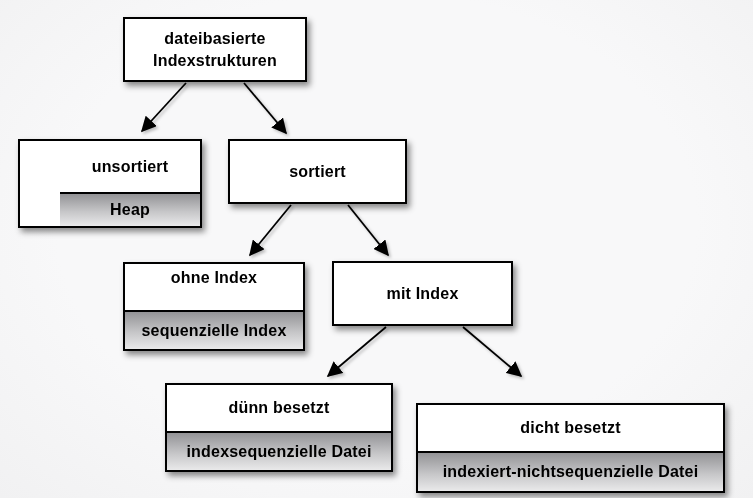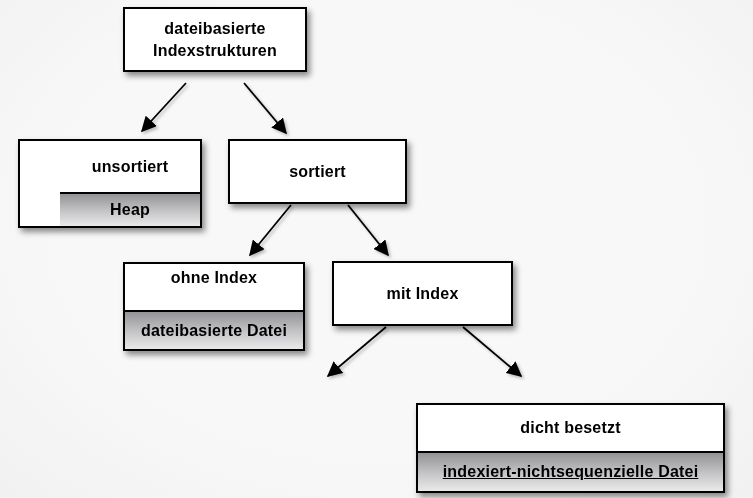--- a/index.html
+++ b/index.html
@@ -75,41 +75,45 @@
       </marker>
     </defs>
     <line x1="186" y1="83" x2="142" y2="131" marker-end="url(#ah)"></line>
     <line x1="244" y1="83" x2="286" y2="133" marker-end="url(#ah)"></line>
     <line x1="291" y1="205" x2="250" y2="255" marker-end="url(#ah)"></line>
     <line x1="348" y1="205" x2="388" y2="255" marker-end="url(#ah)"></line>
     <line x1="386" y1="327" x2="328" y2="376" marker-end="url(#ah)"></line>
     <line x1="463" y1="327" x2="521" y2="376" marker-end="url(#ah)"></line>
   </svg>
 
-  <div class="node" style="left:123px; top:7px; width:184px; height:65px;">
+  <div class="node" style="left:123px; top:17px; width:184px; height:65px;">
     <div class="node-label">dateibasierte Indexstrukturen</div>
   </div>
 
   <div class="node" style="left:18px; top:139px; width:184px; height:89px;padding-left:40px;">
     <div class="node-label">unsortiert</div>
     <div class="node-sublabel" style="height:32px;">Heap</div>
   </div>
 
   <div class="node" style="left:228px; top:139px; width:179px; height:65px;justify-content:flex-end;">
     <div class="node-label">sortiert</div>
   </div>
 
   <div class="node" style="left:123px; top:262px; width:182px; height:89px;gap:19px;">
     <div class="node-label">ohne Index</div>
-    <div class="node-sublabel" style="height:37px;">dateibasierte Datei</div>
+    <div class="node-sublabel" style="height:37px;">sequenzielle Index</div>
   </div>
 
   <div class="node" style="left:332px; top:261px; width:181px; height:65px;">
     <div class="node-label">mit Index</div>
   </div>
 
+  <div class="node" style="left:165px; top:383px; width:228px; height:89px;">
+    <div class="node-label">dünn besetzt</div>
+    <div class="node-sublabel" style="height:37px;">indexsequenzielle Datei</div>
+  </div>
 
   <div class="node" style="left:416px; top:383px; width:309px; height:90px;margin-top:20px;">
     <div class="node-label">dicht besetzt</div>
-    <div class="node-sublabel" style="height:38px;text-decoration:underline;">indexiert-nichtsequenzielle Datei</div>
+    <div class="node-sublabel" style="height:38px;">indexiert-nichtsequenzielle Datei</div>
   </div>
 
 </div>
 
 </body></html>

